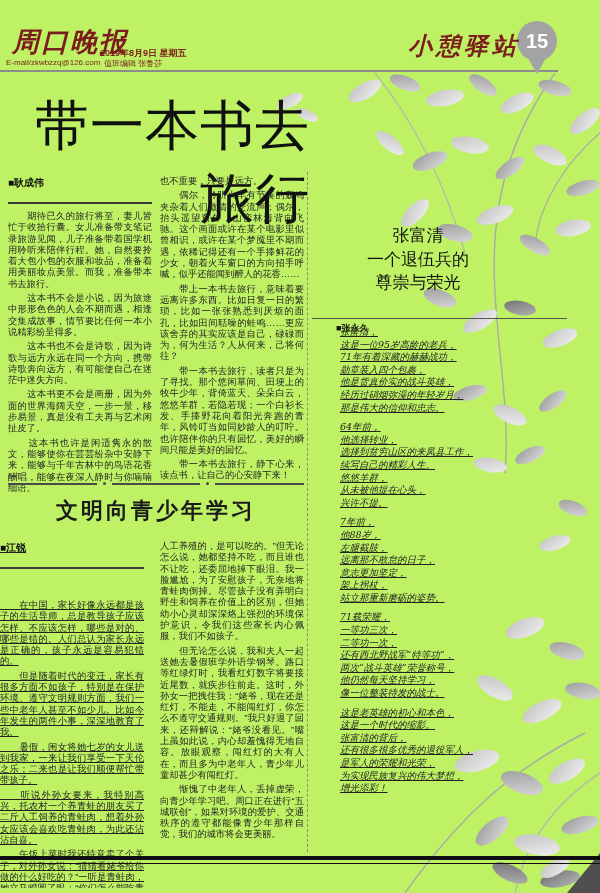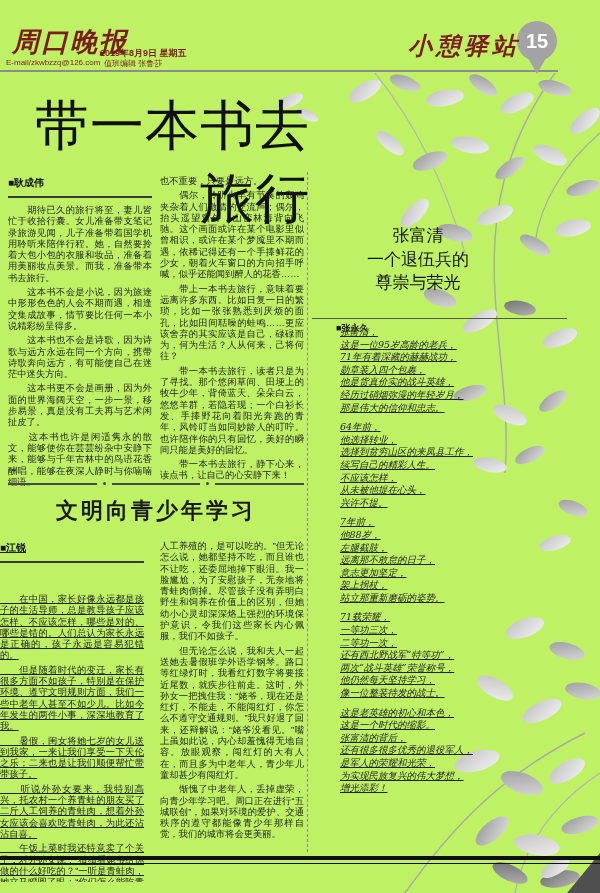--- a/index.html
+++ b/index.html
@@ -19,21 +19,21 @@
         font-style:italic;font-weight:bold;font-size:24px;color:#7b1d1d;letter-spacing:4px;z-index:4;}
   .mrule{left:0;top:70px;width:558px;height:2px;background:#8c8c8c;z-index:2;}
   .pin{left:517px;top:21px;width:40px;height:40px;border-radius:50%;background:#a3a3a3;
        color:#fff;font-size:20px;font-weight:bold;display:flex;align-items:center;justify-content:center;z-index:3;}
   .pin-tail{left:528px;top:58px;width:0;height:0;border-left:9px solid transparent;
        border-right:9px solid transparent;border-top:16px solid #a3a3a3;z-index:3;}
   
   .headline1{left:10px;top:90px;width:300px;font-size:54px;font-weight:400;color:#101010;
        letter-spacing:1px;z-index:2;text-align:right;}
   .byline{font-size:10px;font-weight:bold;color:#111;border-bottom:2px solid #3a3a3a;
-       padding-bottom:6px;margin-bottom:7px;}
+       padding-bottom:12px;margin-bottom:7px;}
   .coltext p{margin:0 0 3px 0;font-size:9.3px;line-height:11.3px;text-align:justify;color:#222;}
   .colbox{z-index:2;}
   .a1c1{left:8px;top:176px;width:144px;}
   .a1c1 .coltext{height:282px;overflow:hidden;}
   .a1c2{left:160px;top:176px;width:144px;height:304px;overflow:hidden;}
   .divider{left:8px;top:482px;width:296px;display:flex;align-items:center;z-index:2;}
   .divider .seg{flex:1;height:2px;background:#4a4a4a;}
   .divider .dot{width:3px;height:3px;border-radius:50%;background:#4a4a4a;margin:0 6px;}
   .headline2{left:8px;top:496px;width:296px;text-align:center;font-size:22px;font-weight:bold;
        color:#1a1a1a;letter-spacing:3px;z-index:2;}
@@ -198,21 +198,21 @@
       <div>71年有着深藏的赫赫战功，</div>
       <div>勋章装入四个包裹，</div>
       <div>他是货真价实的战斗英雄，</div>
       <div>经历过硝烟弥漫的年轻岁月，</div>
       <div>那是伟大的信仰和忠志。</div>
       <div class="gap"></div>
       <div>64年前，</div>
       <div>他选择转业，</div>
       <div>选择到贫穷山区的来凤县工作，</div>
       <div>续写自己的精彩人生。</div>
-      <div>不应该怎样，</div>
+      <div>悠悠羊群，</div>
       <div>从未被他提在心头，</div>
       <div>兴许不提。</div>
       <div class="gap"></div>
       <div>7年前，</div>
       <div>他88岁，</div>
       <div>左腿截肢，</div>
       <div>远离那不敢怠的日子，</div>
       <div>意志更加坚定，</div>
       <div>架上拐杖，</div>
       <div>站立那重新磨砺的姿势。</div>

